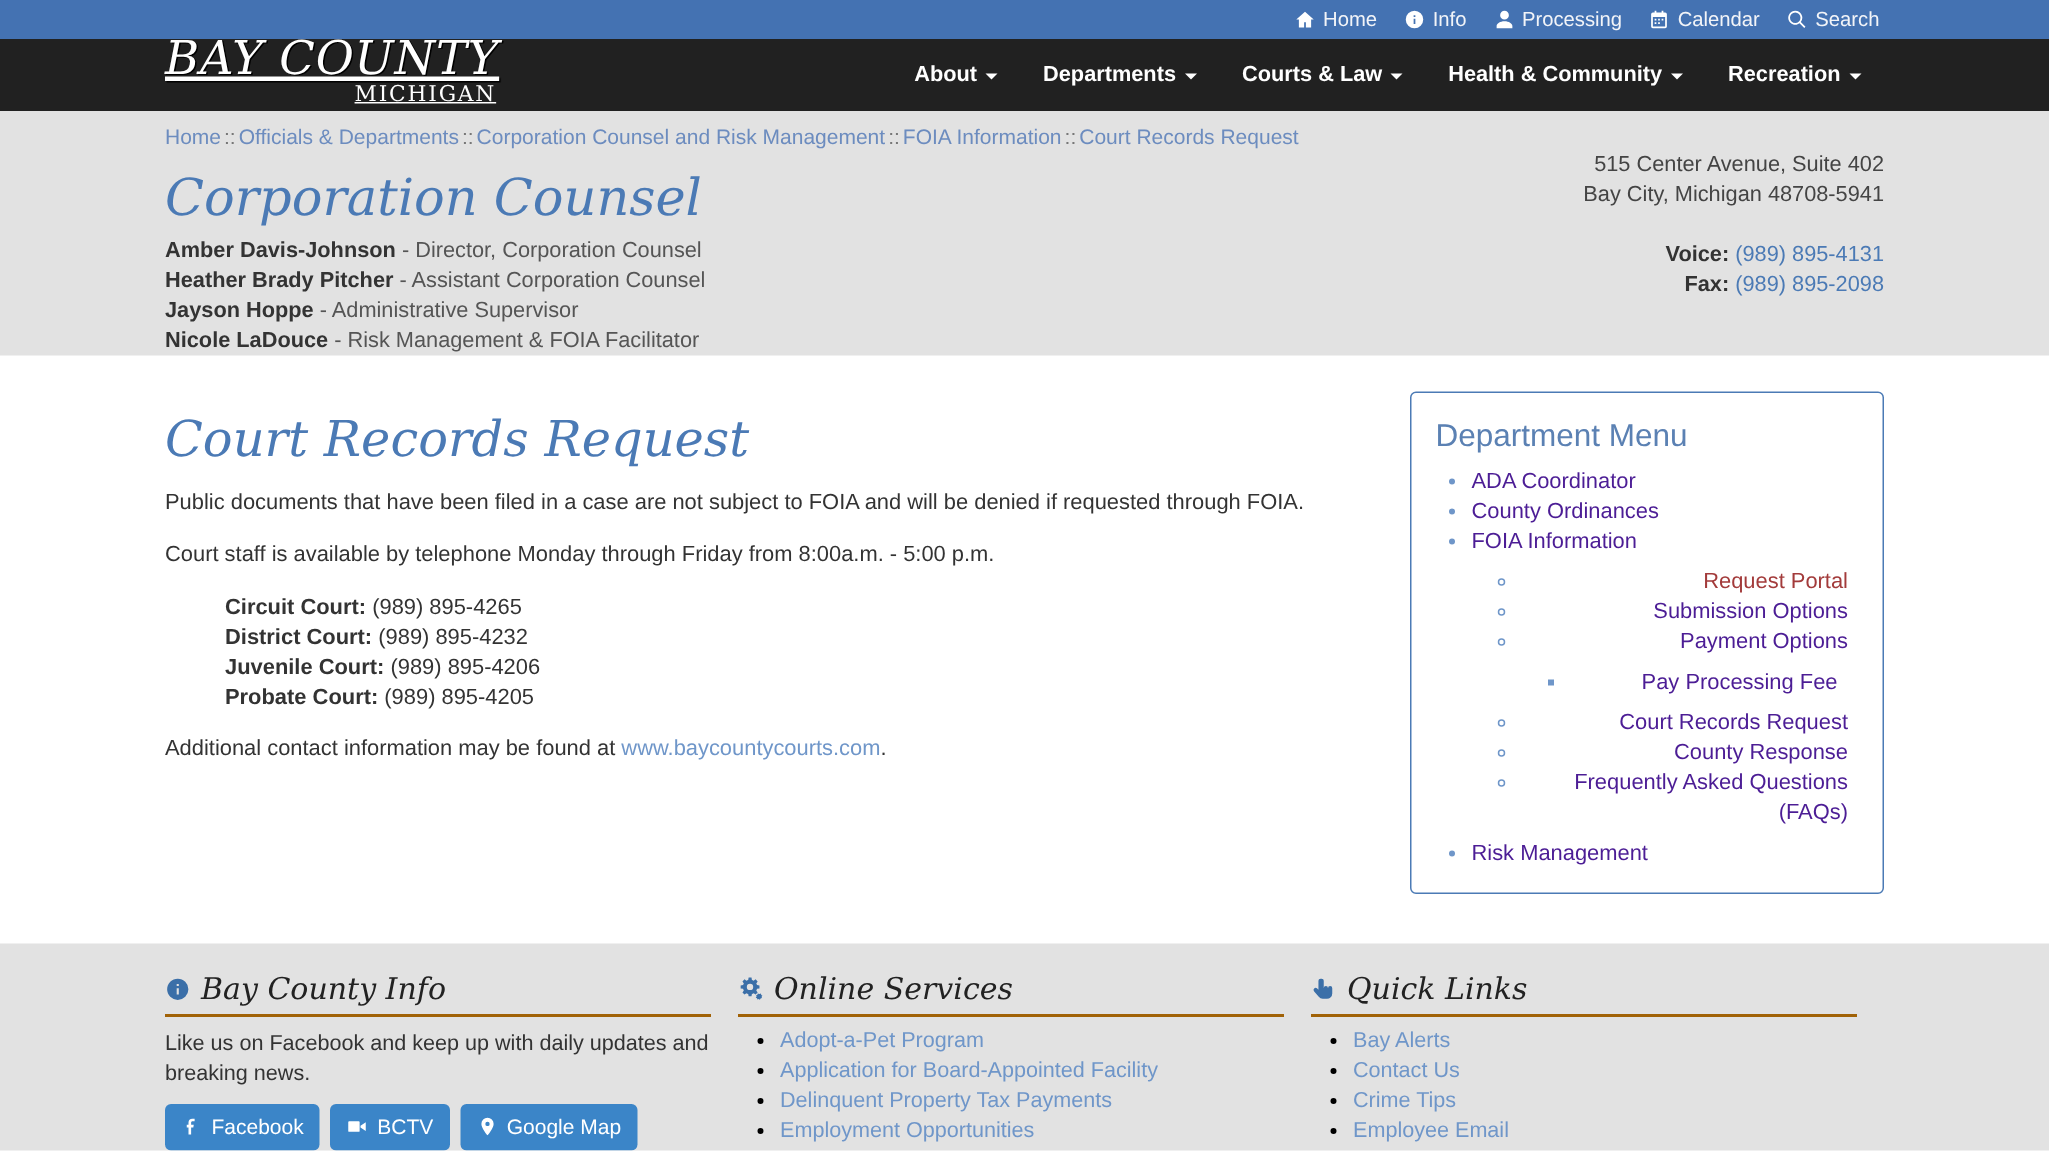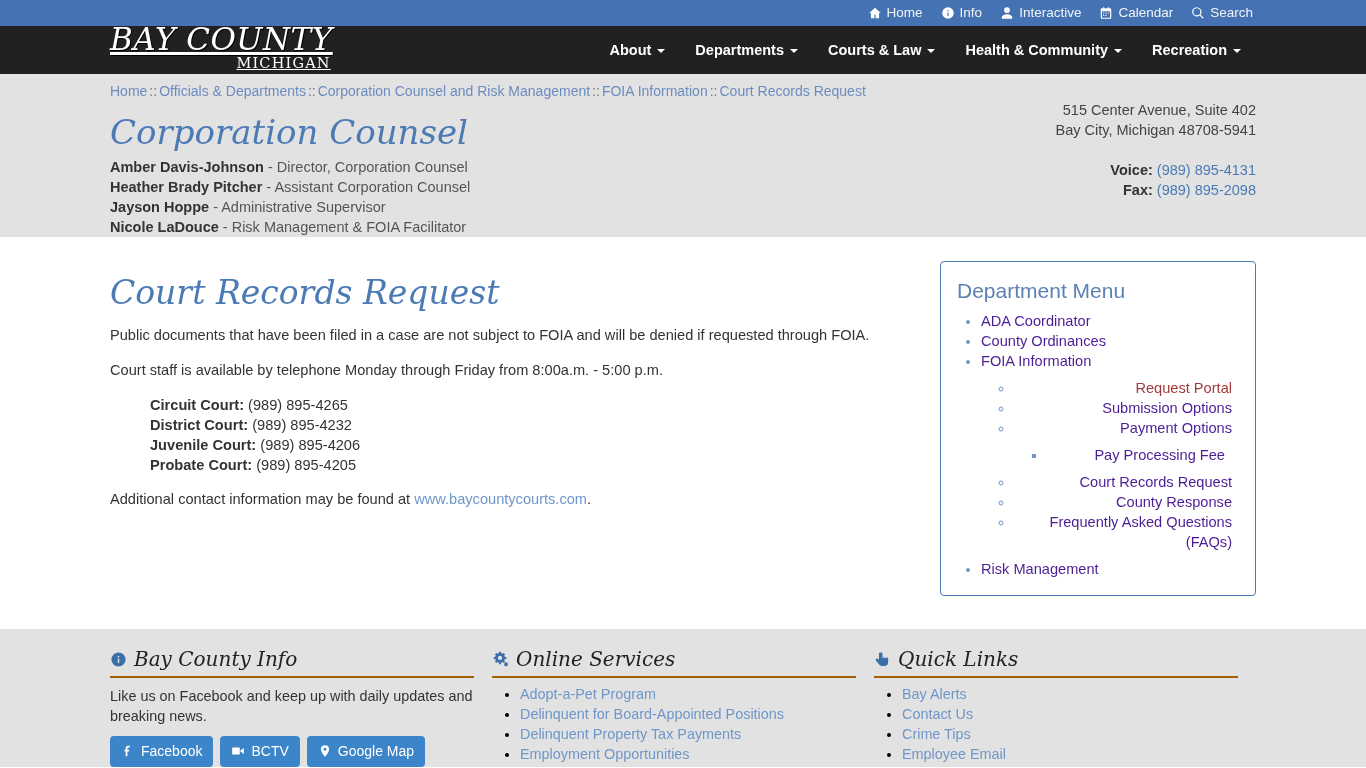--- a/index.html
+++ b/index.html
@@ -287,21 +287,21 @@
   <a href="#">
     <svg class="tb-ico" viewBox="0 0 24 24">
         <path d="M12 2a10 10 0 1 0 0 20 10 10 0 0 0 0-20zm1 15h-2v-6h2zm0-8h-2V7h2z"></path>
       </svg>
     <span>Info</span>
   </a>
   <a href="#">
     <svg class="tb-ico" viewBox="0 0 24 24">
         <path d="M12 12a5 5 0 1 0 0-10 5 5 0 0 0 0 10zm0 2c-5 0-9 2.5-9 5.5V22h18v-2.5c0-3-4-5.5-9-5.5z"></path>
       </svg>
-    <span>Interactive</span>
+    <span>Processing</span>
   </a>
   <a href="#">
     <svg class="tb-ico" viewBox="0 0 24 24">
         <path d="M7 2v2H5a2 2 0 0 0-2 2v14a2 2 0 0 0 2 2h14a2 2 0 0 0 2-2V6a2 2 0 0 0-2-2h-2V2h-2v2H9V2zM5 9h14v11H5zm2 2v2h2v-2zm4 0v2h2v-2zm4 0v2h2v-2zM7 15v2h2v-2zm4 0v2h2v-2z"></path>
       </svg>
     <span>Calendar</span>
   </a>
   <a href="#">
     <svg class="tb-ico" viewBox="0 0 24 24">
         <path d="M10 2a8 8 0 1 0 4.9 14.32l5.39 5.39 1.42-1.42-5.39-5.39A8 8 0 0 0 10 2zm0 2a6 6 0 1 1 0 12 6 6 0 0 1 0-12z"></path>
@@ -476,21 +476,21 @@
 
       <div class="fcol">
         <h4>
           <svg class="f-ico" viewBox="0 0 24 24">
               <path d="M10 1 9.6 3.3a6.6 6.6 0 0 0-1.6.7L6.1 2.7 4.2 4.6l1.3 1.9c-.3.5-.5 1-.7 1.6L2.5 8.5v2.7l2.3.4c.2.6.4 1.1.7 1.6l-1.3 1.9 1.9 1.9 1.9-1.3c.5.3 1 .5 1.6.7l.4 2.3h2.7l.4-2.3c.6-.2 1.1-.4 1.6-.7l1.9 1.3 1.9-1.9-1.3-1.9c.3-.5.5-1 .7-1.6l2.3-.4V8.5l-2.3-.4a6.6 6.6 0 0 0-.7-1.6l1.3-1.9-1.9-1.9-1.9 1.3a6.6 6.6 0 0 0-1.6-.7L12.7 1zm1.3 5.8a3 3 0 1 1 0 6 3 3 0 0 1 0-6zM18.5 16l-.3 1.3-1.2.4.5 1.2-.8 1 1.2.5.4 1.2 1.2-.5 1.1.7.6-1.2 1.3-.3-.3-1.3.8-1-1.1-.6-.3-1.3-1.3.3z"></path>
             </svg>
           <span>Online Services</span>
         </h4>
         <ul>
           <li><a href="#">Adopt-a-Pet Program</a></li>
-          <li><a href="#">Delinquent for Board-Appointed Positions</a></li>
+          <li><a href="#">Application for Board-Appointed Facility</a></li>
           <li><a href="#">Delinquent Property Tax Payments</a></li>
           <li><a href="#">Employment Opportunities</a></li>
           <li><a href="#">Interactive County Mapping System</a></li>
         </ul>
       </div>
 
       <div class="fcol">
         <h4>
           <svg class="f-ico" viewBox="0 0 24 24">
               <path d="M9 2a2 2 0 0 0-2 2v8.5L5.6 11a2 2 0 0 0-2.8 2.8l4.5 5.2A5 5 0 0 0 11 21h4a5 5 0 0 0 5-5v-5a2 2 0 0 0-4 0 2 2 0 0 0-4 0V4a2 2 0 0 0-2-2z"></path>

